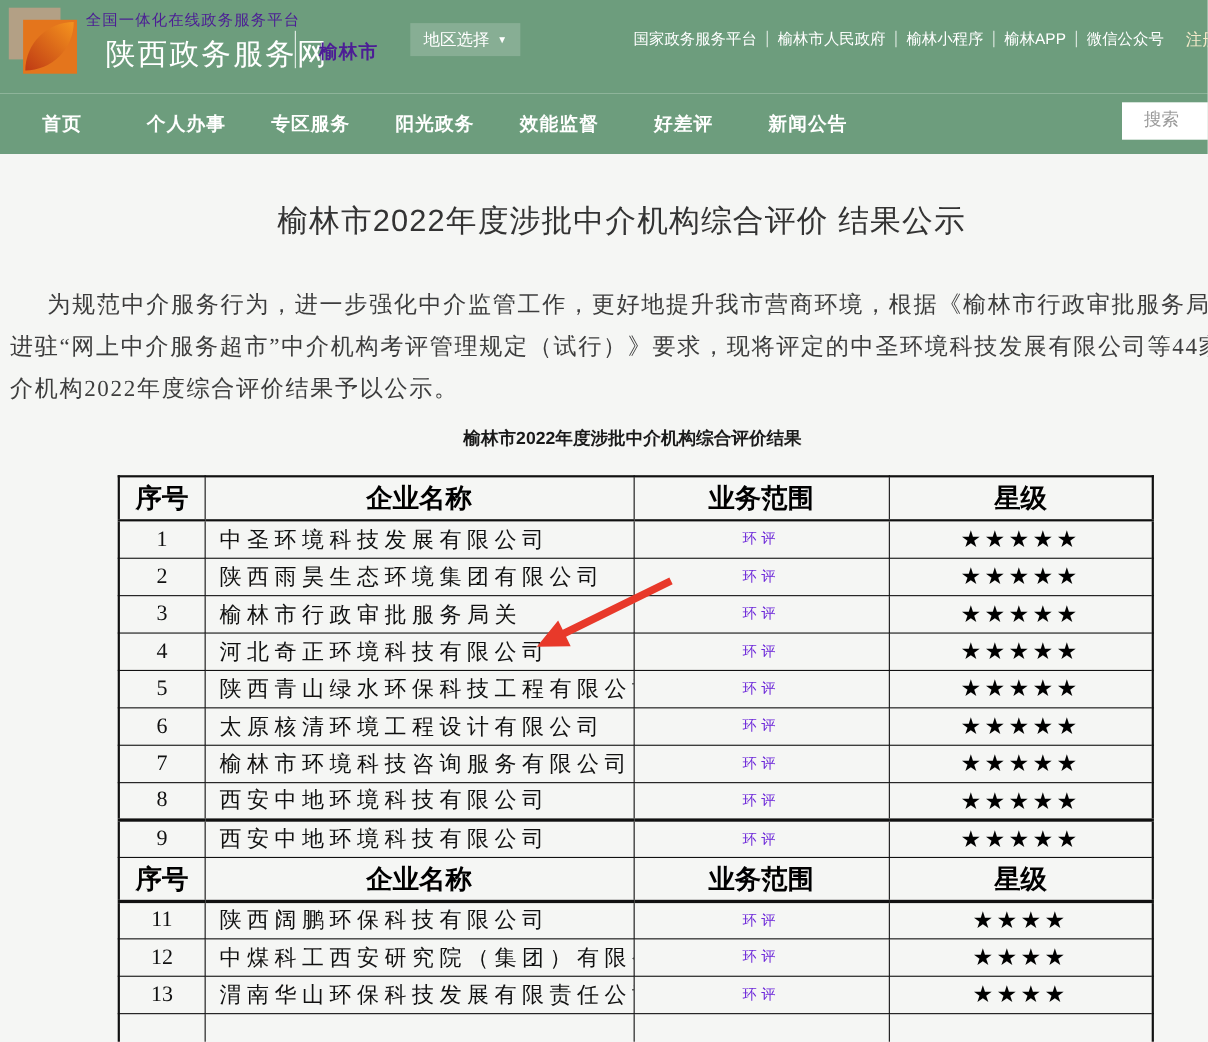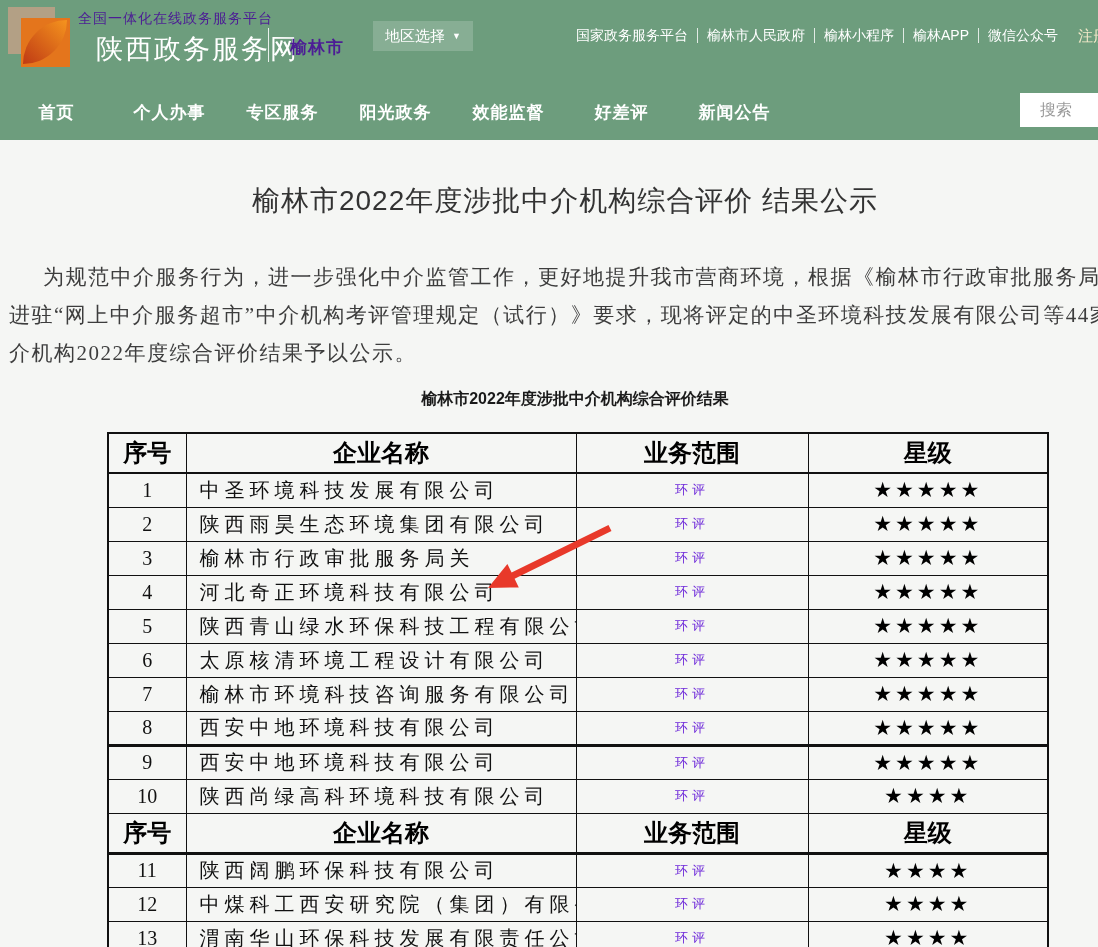--- a/index.html
+++ b/index.html
@@ -210,26 +210,20 @@
           <td class="c-name">西安中地环境科技有限公司</td>
           <td class="c-scope">环评</td>
           <td class="c-stars">★★★★★</td>
         </tr>
         <tr>
           <td class="c-no">9</td>
           <td class="c-name">西安中地环境科技有限公司</td>
           <td class="c-scope">环评</td>
           <td class="c-stars">★★★★★</td>
         </tr>
-        <tr>
-          <td class="c-no">10</td>
-          <td class="c-name">陕西尚绿高科环境科技有限公司</td>
-          <td class="c-scope">环评</td>
-          <td class="c-stars">★★★★</td>
-        </tr>
         <tr class="header-row header-repeat">
           <th>序号</th>
           <th>企业名称</th>
           <th>业务范围</th>
           <th>星级</th>
         </tr>
         <tr>
           <td class="c-no">11</td>
           <td class="c-name">陕西阔鹏环保科技有限公司</td>
           <td class="c-scope">环评</td>

